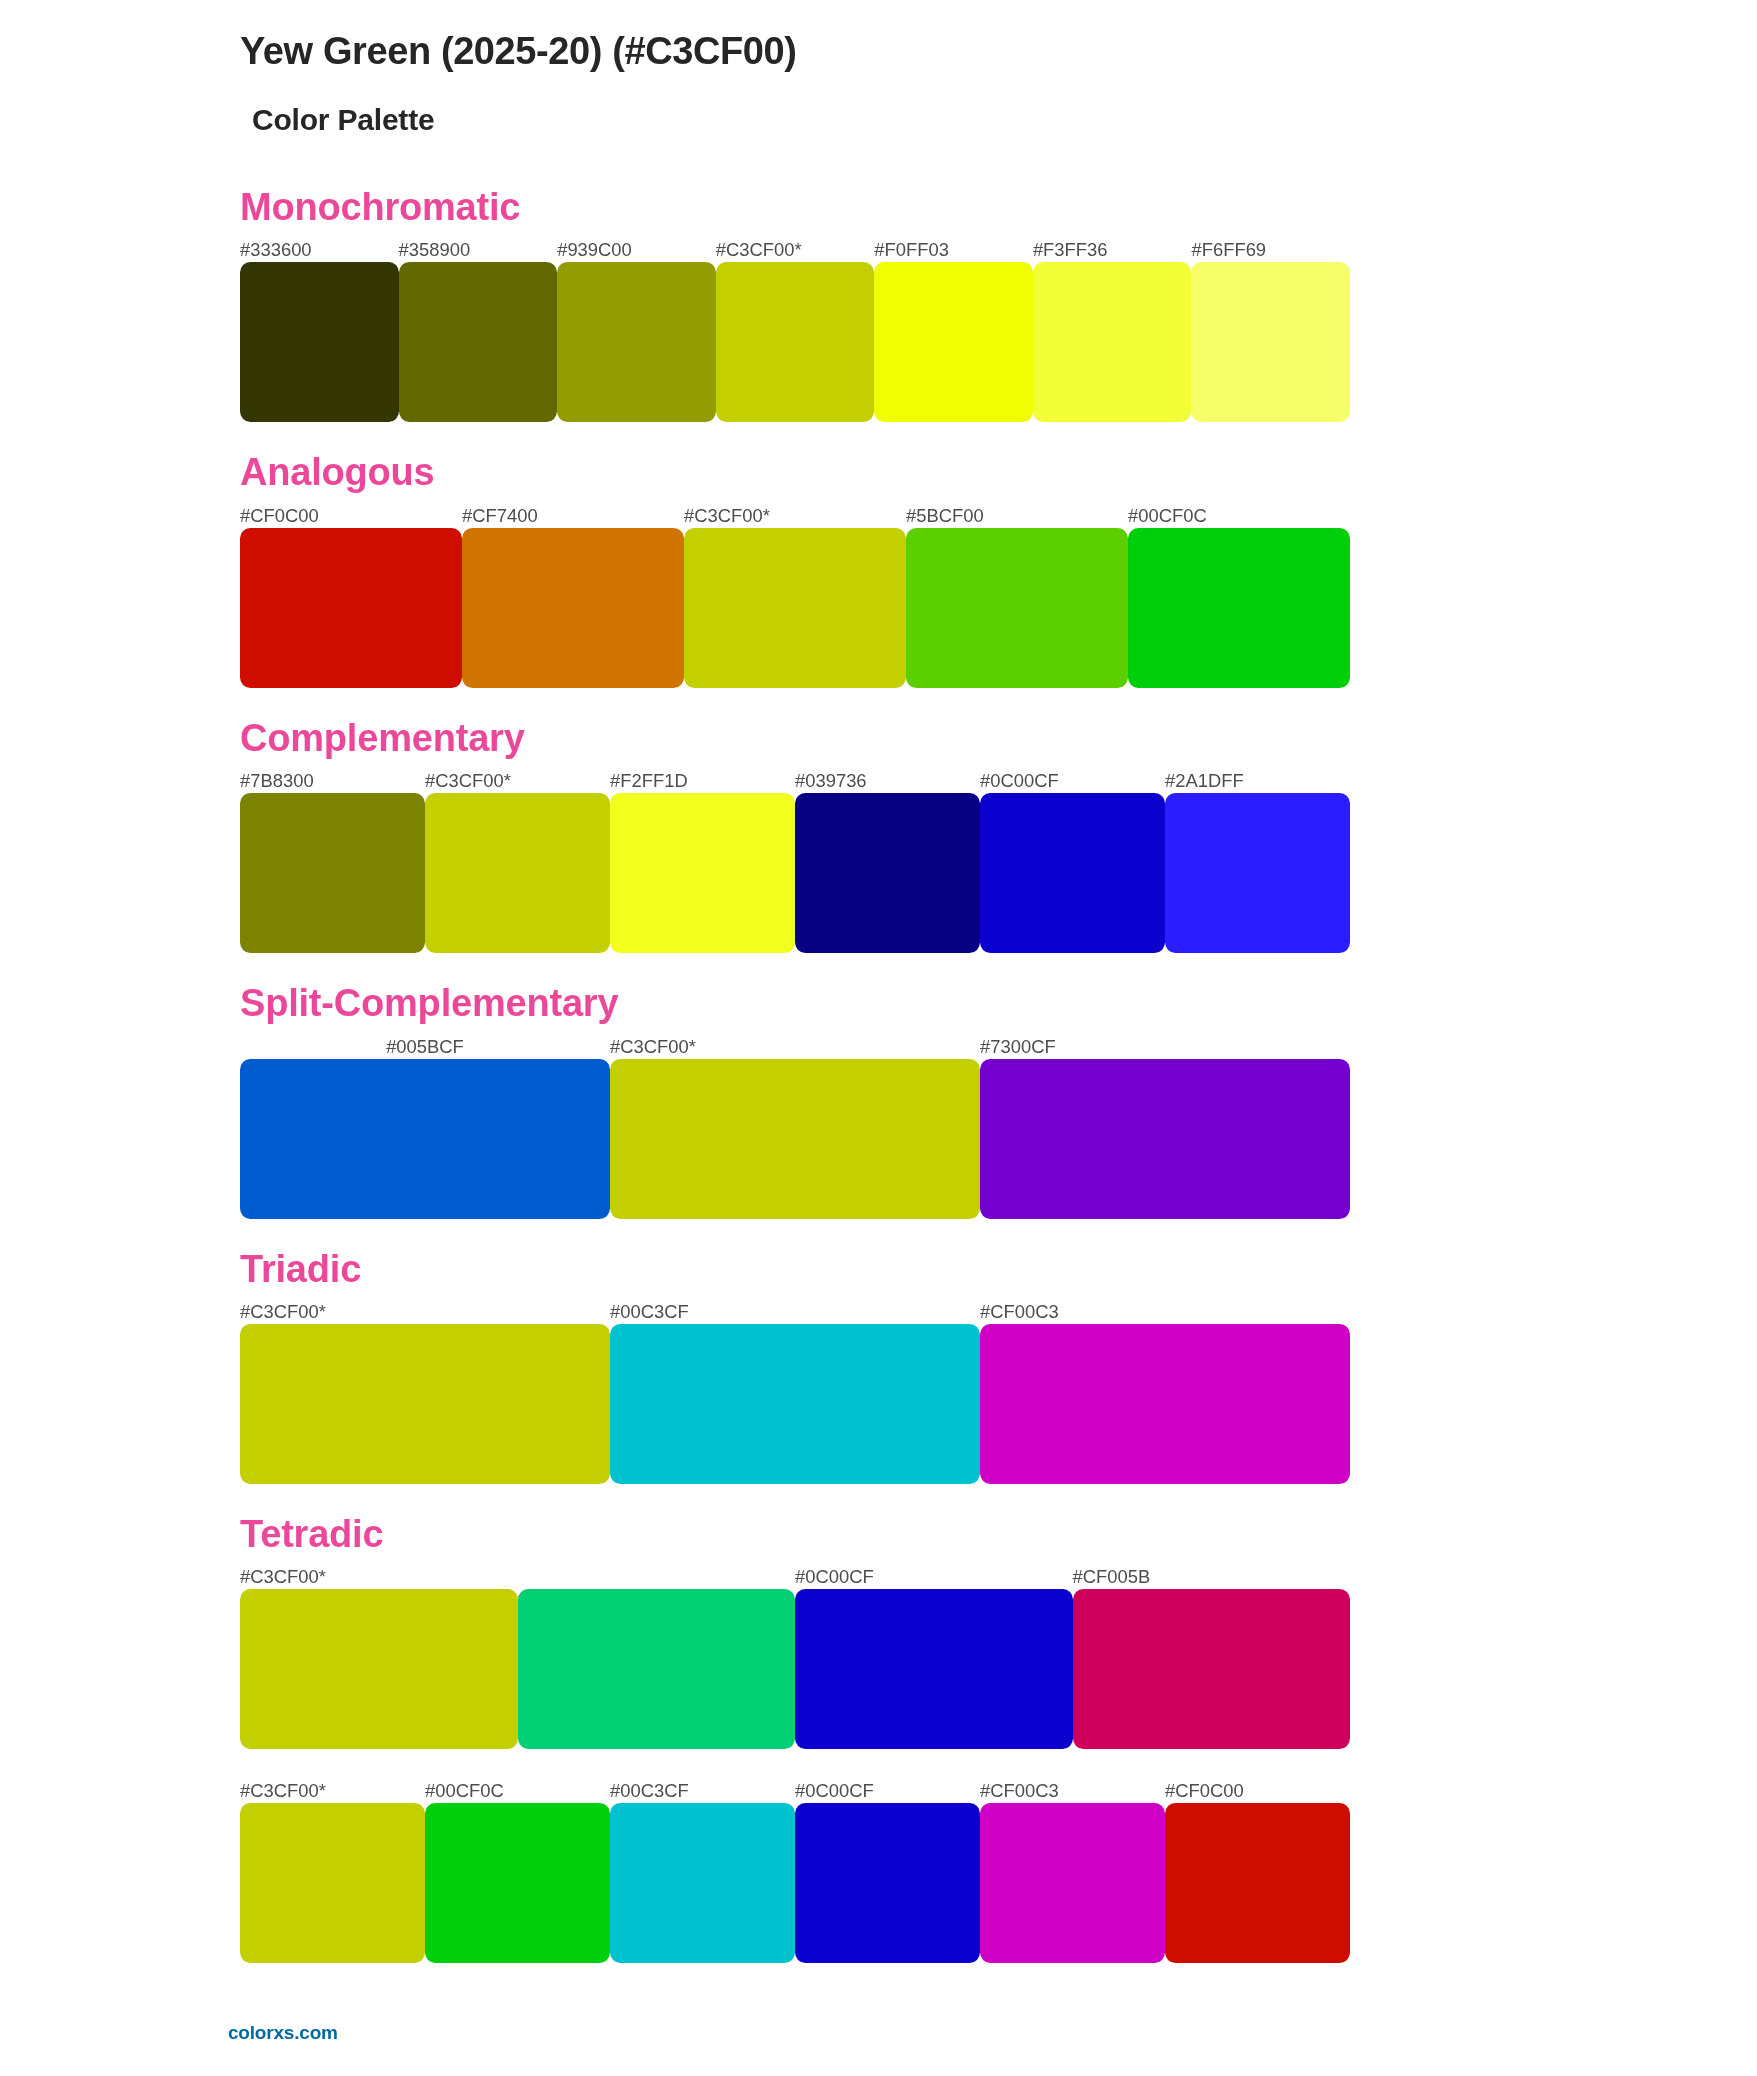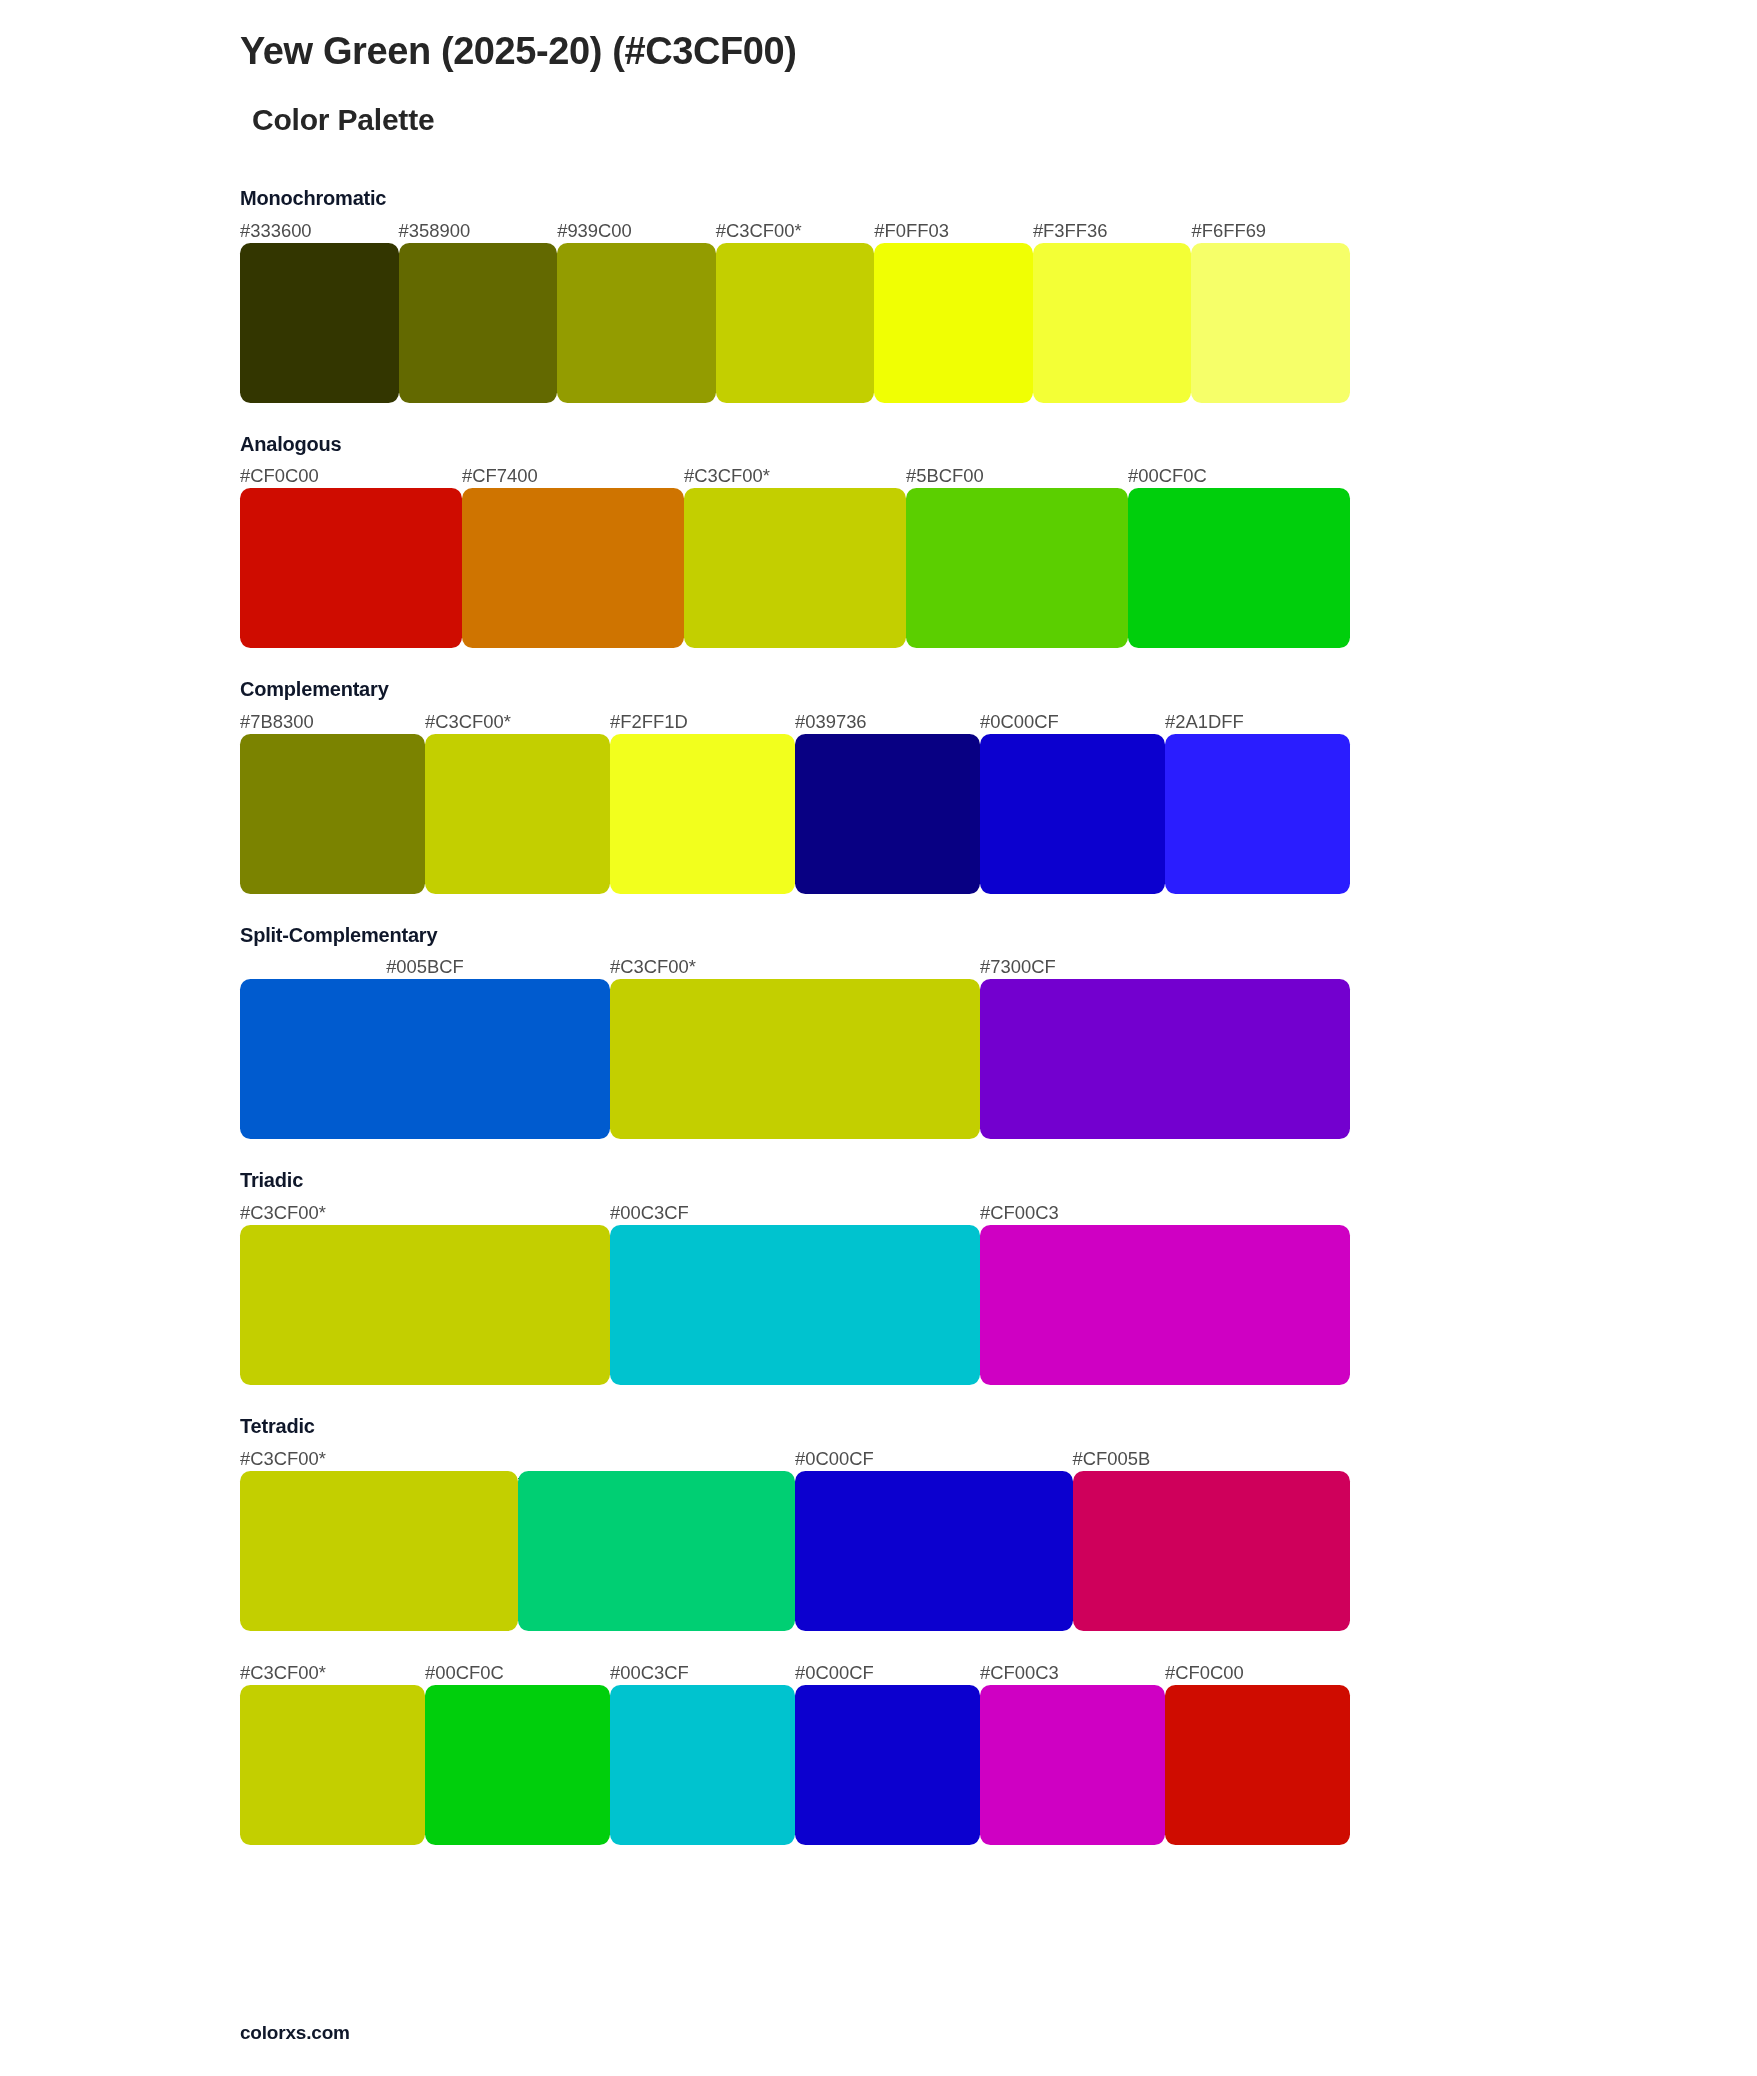--- a/index.html
+++ b/index.html
@@ -49,23 +49,23 @@
   }
 
   
   .sections {
     margin-top: 50px;
   }
   .section {
     margin-bottom: 30px;
   }
   .section-title {
-    font-size: 20px;
-    font-weight: bold;
-    color: #0f172a;
+    font-size: 38px;
+    font-weight: bold;
+    color: #ec4899;
     letter-spacing: -0.2px;
     line-height: 1.1;
     margin: 0 0 9.6px 0;
   }
   .labels-row {
     display: flex;
     width: 1110px;
     height: 24px;
   }
   .swatch-label {
@@ -92,24 +92,24 @@
   .swatches-row .swatch:nth-child(2) { z-index: 9; }
   .swatches-row .swatch:nth-child(3) { z-index: 8; }
   .swatches-row .swatch:nth-child(4) { z-index: 7; }
   .swatches-row .swatch:nth-child(5) { z-index: 6; }
   .swatches-row .swatch:nth-child(6) { z-index: 5; }
   .swatches-row .swatch:nth-child(7) { z-index: 4; }
 
   
   .footer {
     position: absolute;
-    left: 240px;
+    left: 228px;
     top: 2022px;
     font-size: 19px;
-    color: #0f172a;
+    color: #0369a1;
     font-weight: bold;
     letter-spacing: -0.2px;
   }
 </style>
 </head>
 <body>
 
 <div class="page">
   <div class="content">
 

